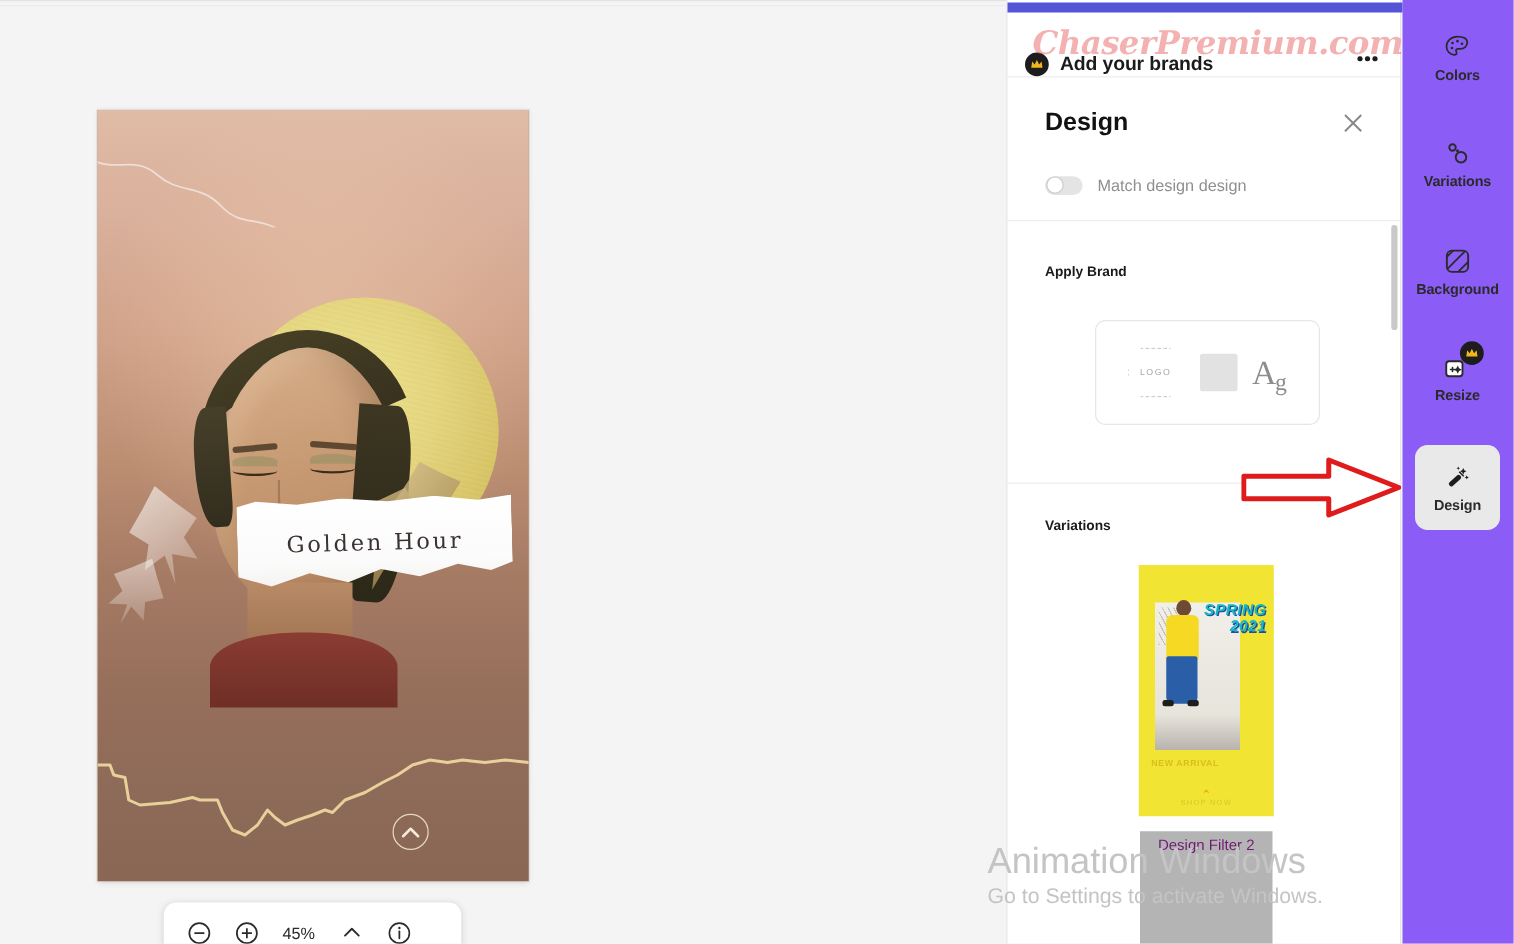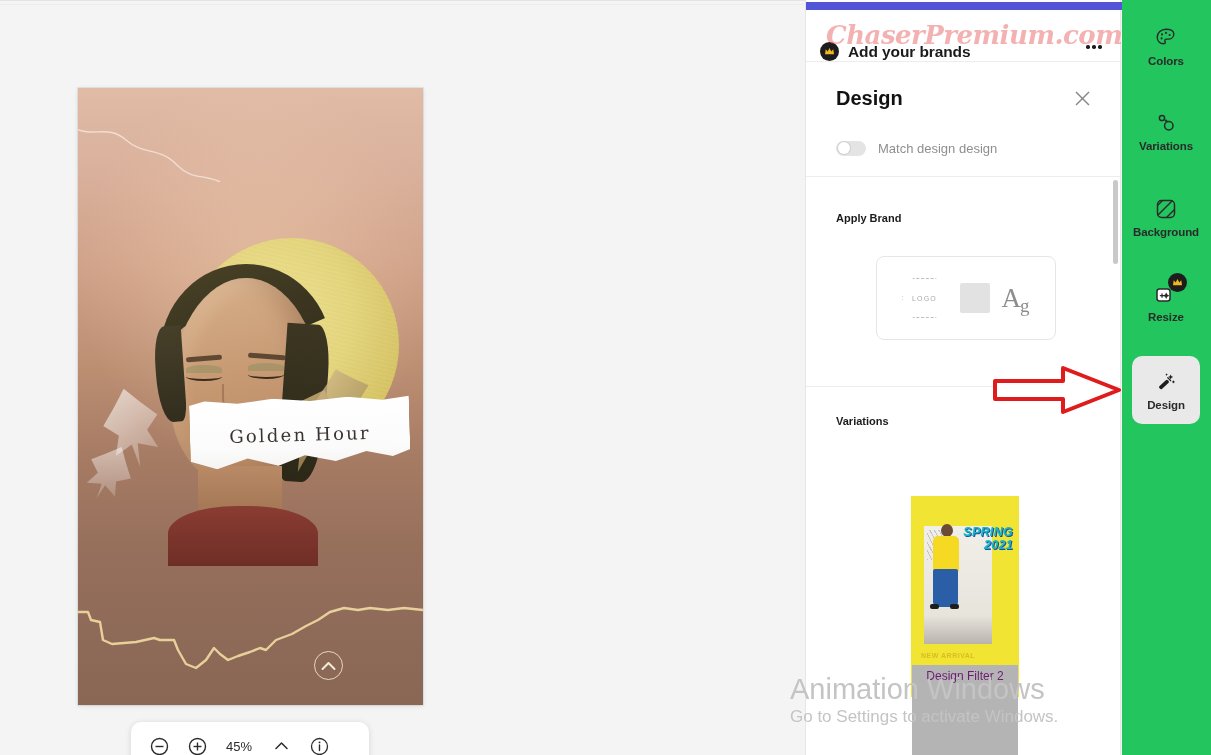--- a/index.html
+++ b/index.html
@@ -232,21 +232,21 @@
   }
   .swatch { width: 30px; height: 30px; background: #e2e2e2; border-radius: 2px; }
   .ag { font-family: Liberation Serif, serif; font-size: 27px; color: #8d8d8d; line-height: 1; position: relative; }
   .ag .g { font-size: 19px; position: relative; top: 5px; left: -1px; }
 
   .section-divider { position: absolute; left: 0; top: 386px; width: 316px; height: 1px; background: #ededed; }
 
   
   .variation {
     position: absolute; left: 105px; top: 452px; width: 108px; height: 201px;
-    background: #f2e432; overflow: hidden; cursor: pointer; margin-top: 44px;
+    background: #f2e432; overflow: hidden; cursor: pointer;
   }
   .v-photo {
     position: absolute; left: 13px; top: 30px; width: 68px; height: 118px;
     background: linear-gradient(180deg,#f1efe9 0%, #e7e4dc 76%, #b8b4ad 100%);
   }
   .v-body { position: absolute; left: 22px; top: 40px; width: 26px; height: 36px; background: #f5d923; border-radius: 5px 5px 2px 2px; }
   .v-head { position: absolute; left: 30px; top: 28px; width: 12px; height: 13px; border-radius: 50%; background: #6d4a36; }
   .v-legs { position: absolute; left: 22px; top: 73px; width: 25px; height: 38px; background: #2a5fa8; border-radius: 2px 2px 5px 5px; }
   .v-shoe { position: absolute; top: 108px; width: 9px; height: 5px; background: #1d1d1d; border-radius: 2px; }
   .v-shoe.a { left: 19px; }
@@ -269,21 +269,21 @@
     background: #b4b4b4; display: flex; justify-content: center; padding-top: 4px;
   }
   .tooltip span { font-size: 12px; color: #701a75; }
 
   
   .panel-scroll-track { position: absolute; left: 1112px; top: 176px; width: 7px; height: 500px; }
   .panel-scroll-thumb { position: absolute; left: 1113px; top: 180px; width: 5px; height: 84px;
     background: #c9c9c9; border-radius: 3px; cursor: pointer; }
 
   
-  .rail { position: absolute; left: 1122px; top: 0; width: 89px; height: 755px; background: #22c55e; }
+  .rail { position: absolute; left: 1122px; top: 0; width: 89px; height: 755px; background: #8b5cf6; }
   .rail-item {
     position: absolute; left: 10px; width: 68px; height: 68px; border-radius: 10px;
     display: flex; flex-direction: column; align-items: center; justify-content: center;
     gap: 4px; cursor: pointer;
   }
   .rail-item.selected { background: #e9e9e9; }
   .rail-label { font-size: 11.5px; color: #2a2a2a; font-weight: 600; letter-spacing: -0.1px; }
   .rail-icon { width: 26px; height: 26px; position: relative; display:flex;align-items:center;justify-content:center; }
   .rail-crown {
     position: absolute; right: -8px; top: -8px; width: 19px; height: 19px;

